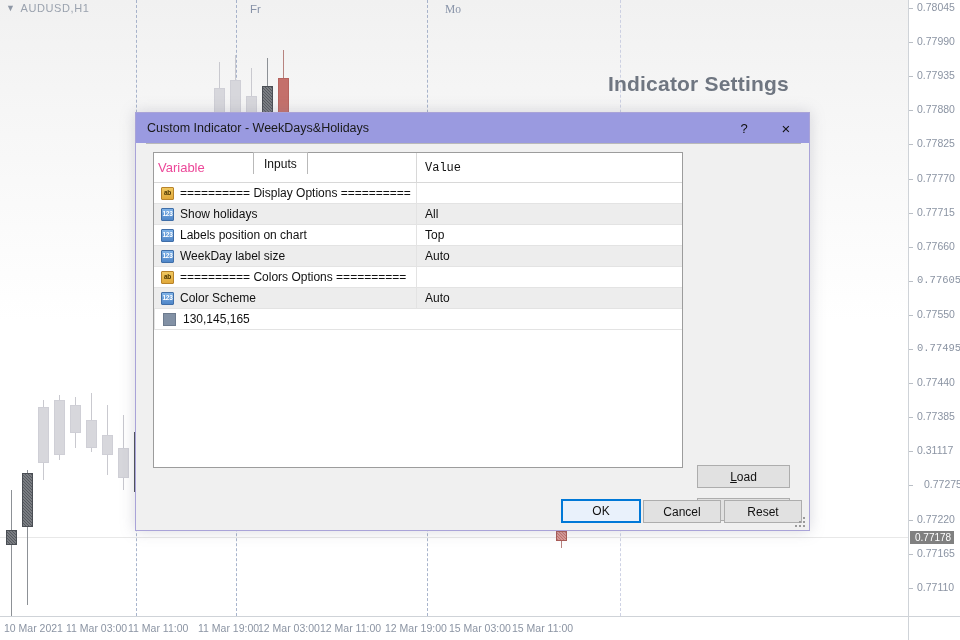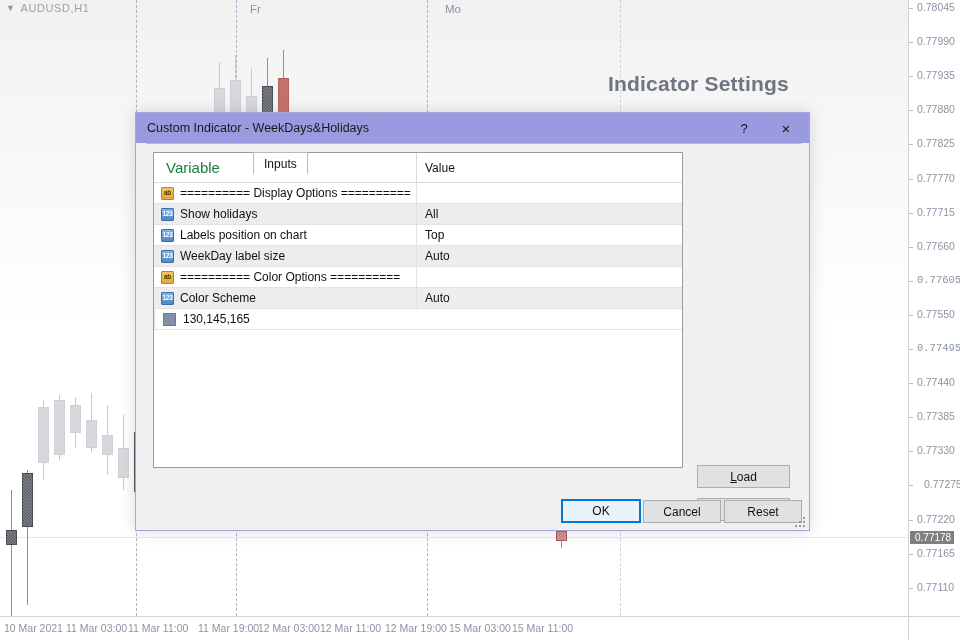--- a/index.html
+++ b/index.html
@@ -72,23 +72,23 @@
     background:#f0f0f0;font-size:12px;color:#111;box-sizing:border-box;
     display:flex;align-items:center;justify-content:center;padding:0 7px;}
   .tab.active{top:0;height:22px;background:#ffffff;border-color:#b9b9b9;z-index:3;}
   .tabline{position:absolute;left:10px;width:655px;height:1px;background:#b9b9b9;top:30px;}
 
   .panel{position:absolute;left:10px;top:31px;width:655px;height:347px;background:#f0f0f0;}
 
   .grid-box{position:absolute;left:7px;top:8px;width:530px;height:316px;background:#fff;
     border:1px solid #9c9c9c;box-sizing:border-box;overflow:hidden;}
   .ghead{display:flex;height:29px;border-bottom:1px solid #d8d8d8;background:#fff;}
-  .ghead .c1{width:262px;padding-left:12px;font-size:15px;color:#15803d;display:flex;align-items:center;box-sizing:border-box;}
+  .ghead .c1{width:262px;padding-left:4px;font-size:13px;color:#ec4899;display:flex;align-items:center;box-sizing:border-box;}
   .ghead .c2{flex:1;padding-left:8px;font-size:12px;color:#111;display:flex;align-items:center;
-    border-left:1px solid #d8d8d8;box-sizing:border-box;}
+    border-left:1px solid #d8d8d8;box-sizing:border-box;font-family:Liberation Mono, monospace;}
   .grow{display:flex;height:20px;border-bottom:1px solid #e3e3e3;align-items:stretch;}
   .grow.alt{background:#ededed;}
   .grow .c1{width:262px;display:flex;align-items:center;padding-left:7px;font-size:12px;color:#111;box-sizing:border-box;}
   .grow .c2{flex:1;display:flex;align-items:center;padding-left:8px;font-size:12px;color:#111;
     border-left:1px solid #e3e3e3;box-sizing:border-box;}
   .vicon{width:13px;height:13px;margin-right:6px;flex:none;border-radius:1px;position:relative;
     font-size:6.5px;font-weight:bold;color:#fff;display:flex;align-items:center;justify-content:center;
     line-height:1;letter-spacing:-.2px;box-sizing:border-box;}
   .vicon.ab{background:linear-gradient(180deg,#f0c860 0%,#e0a83a 100%);border:1px solid #b8832a;color:#4a3500;}
   .vicon.num{background:linear-gradient(180deg,#7fb3e8 0%,#4f86c8 100%);border:1px solid #3f6ea8;color:#fff;}
@@ -114,21 +114,21 @@
 <div id="root">
 
   <div class="chart-area">
     <div class="chart-plot" id="plot">
         <div class="vgrid" style="left: 136px;"></div>
         <div class="vgrid" style="left: 236px;"></div>
         <div class="vgrid" style="left: 427px;"></div>
         <div class="vgrid soft" style="left: 620px;"></div>
         <div class="hline" style="top: 537px;"></div>
         <div class="day-label" style="left: 250px;">Fr</div>
-        <div class="day-label" style="left: 445px;">Mo</div>
+        <div class="day-label" style="left: 445px; font-family: Liberation Serif, serif;">Mo</div>
         <div class="candle" style="left: 6px; top: 490px; width: 11px; height: 130px;">
           <div class="wick dark" style="top: 0px; height: 100%;"></div>
           <div class="body bear" style="top: 40px; height: 15px;"></div>
         </div>
         <div class="candle" style="left: 22px; top: 470px; width: 11px; height: 135px;">
           <div class="wick dark" style="top: 0px; height: 100%;"></div>
           <div class="body bear" style="top: 3px; height: 54px;"></div>
         </div>
         <div class="candle" style="left: 38px; top: 400px; width: 11px; height: 80px;">
           <div class="wick" style="top: 0px; height: 100%;"></div>
@@ -244,21 +244,21 @@
       <div class="plab" style="top: 273.8px; font-family: Liberation Mono, monospace;">0.77605</div>
       <div class="ptick" style="top: 314.9px;"></div>
       <div class="plab" style="top: 307.9px;">0.77550</div>
       <div class="ptick" style="top: 349px;"></div>
       <div class="plab" style="top: 342px; font-family: Liberation Mono, monospace;">0.77495</div>
       <div class="ptick" style="top: 383.1px;"></div>
       <div class="plab" style="top: 376.1px;">0.77440</div>
       <div class="ptick" style="top: 417.2px;"></div>
       <div class="plab" style="top: 410.2px;">0.77385</div>
       <div class="ptick" style="top: 451.3px;"></div>
-      <div class="plab" style="top: 444.3px;">0.77330</div>
+      <div class="plab" style="top: 444.3px;">0.31117</div>
       <div class="ptick" style="top: 485.4px;"></div>
       <div class="plab" style="top: 478.4px; padding-left: 7px;">0.77275</div>
       <div class="ptick" style="top: 519.5px;"></div>
       <div class="plab" style="top: 512.5px;">0.77220</div>
       <div class="ptick" style="top: 553.6px;"></div>
       <div class="plab" style="top: 546.6px;">0.77165</div>
       <div class="ptick" style="top: 587.7px;"></div>
       <div class="plab" style="top: 580.7px;">0.77110</div>
       <div class="ptick" style="top: 621.8px;"></div>
       <div class="plab" style="top: 614.8px;">0.77055</div>
@@ -336,21 +336,21 @@
                 <span class="vicon num">123</span>
                 <span>WeekDay label size</span>
               </div>
               <div class="c2">
                 <span>Auto</span>
               </div>
             </div>
             <div class="grow">
               <div class="c1">
                 <span class="vicon ab">ab</span>
-                <span>========== Color Options ==========</span>
+                <span>========== Colors Options ==========</span>
               </div>
               <div class="c2">
                 <span></span>
               </div>
             </div>
             <div class="grow alt">
               <div class="c1">
                 <span class="vicon num">123</span>
                 <span>Color Scheme</span>
               </div>

